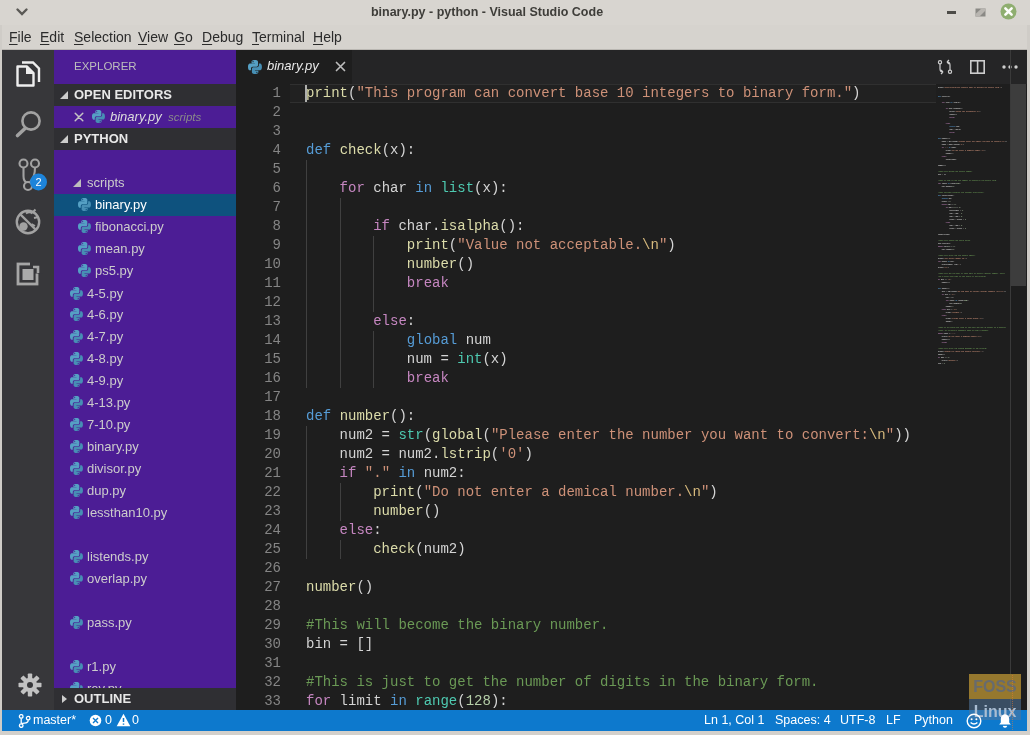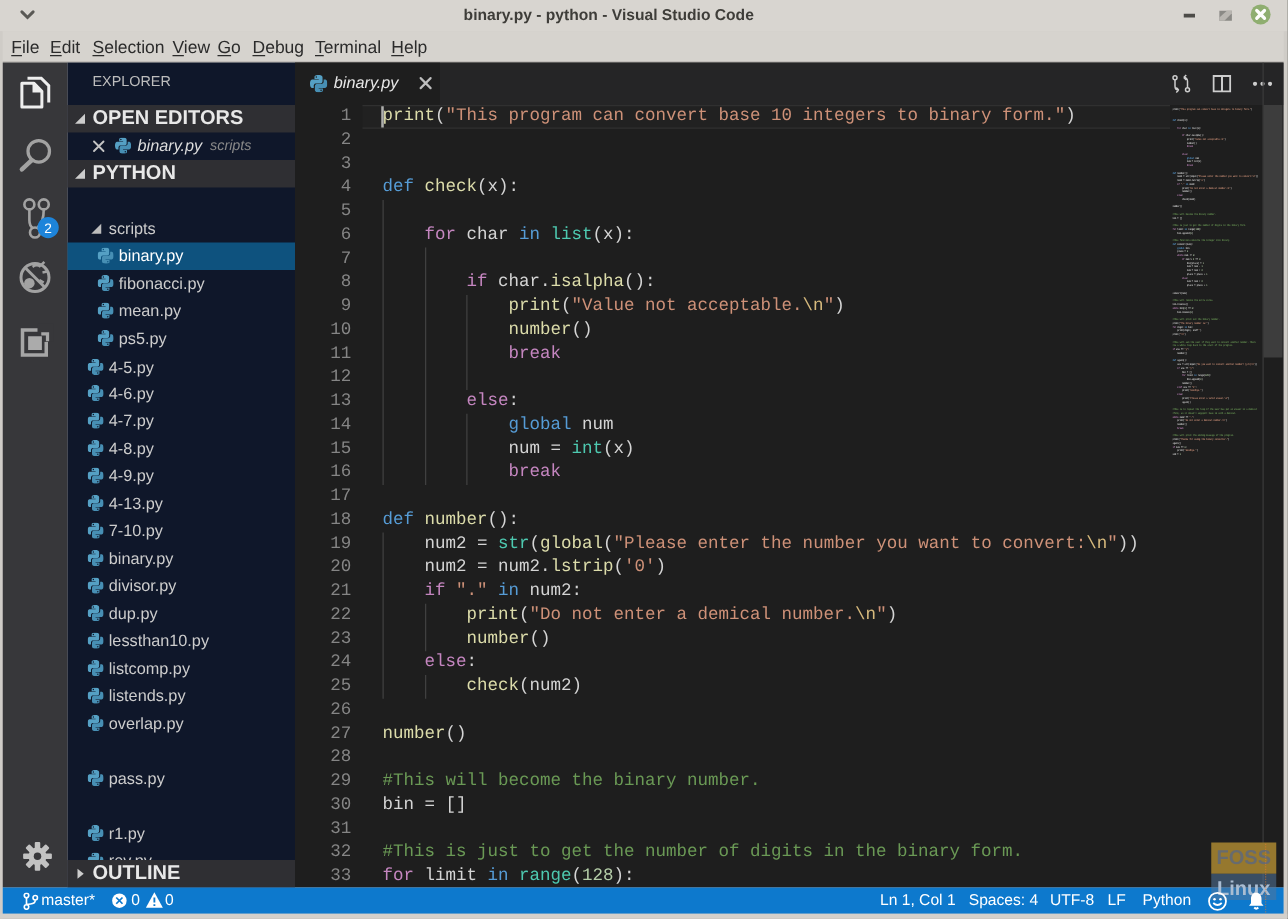--- a/index.html
+++ b/index.html
@@ -8,25 +8,25 @@
 #titlebar{left:0;top:0;width:1030px;height:25px;background:#d8d5d0;}
 #menubar{left:2px;top:25px;width:1026px;height:25px;background:#d6d3ce;border-bottom:1px solid #bab7b2;box-sizing:border-box;}
 #lborder{left:0;top:25px;width:2px;height:710px;background:#cfccc7;}
 #rborder{left:1027px;top:25px;width:3px;height:710px;background:#cfccc7;}
 #bborder{left:0;top:731px;width:1030px;height:4px;background:#d3d0cb;}
 #title{left:0;top:5px;width:974px;text-align:center;font-size:12.5px;font-weight:bold;color:#3e3d39;}
 .menuitem{top:4px;font-size:14px;color:#2b2b2b;position:absolute;}
 .menuitem u{text-decoration:underline;text-underline-offset:2px;}
 
 #activitybar{left:2px;top:50px;width:52px;height:660px;background:#37373a;}
-#sidebar{left:54px;top:50px;width:182px;height:660px;background:#0f172a;color:#cccccc;}
+#sidebar{left:54px;top:50px;width:182px;height:660px;background:#4c1d95;color:#cccccc;}
 #editor{left:236px;top:50px;width:791px;height:660px;background:#1e1e1e;overflow:hidden;}
 #statusbar{left:2px;top:710px;width:1025px;height:21px;background:#0d79cd;color:#fff;font-size:12.5px;}
 
-.shead{position:absolute;left:0;width:182px;height:22px;background:#2f2f33;color:#e8e8e8;font-weight:bold;font-size:16px;line-height:22px;text-decoration:underline;}
+.shead{position:absolute;left:0;width:182px;height:22px;background:#2f2f33;color:#e8e8e8;font-weight:bold;font-size:13px;line-height:22px;text-decoration:underline;}
 .shead .lbl{position:absolute;left:20px;top:0;}
 .row{position:absolute;left:0;width:182px;height:22px;line-height:22px;font-size:13px;color:#cccccc;}
 .twist-open{position:absolute;width:0;height:0;border-left:8px solid transparent;border-bottom:8px solid #cccccc;}
 .pyico{position:absolute;width:13px;height:13px;top:4px;}
 
 pre{margin:0;font-family:"Liberation Mono",monospace;font-size:14px;line-height:19px;}
 #gutter{left:0;top:34px;width:45px;text-align:right;color:#858585;}
 #code{left:70px;top:34px;color:#d4d4d4;}
 .k{color:#c586c0;}.b{color:#569cd6;}.t{color:#4ec9b0;}.f{color:#dcdcaa;}
 .s{color:#ce9178;}.e{color:#d7ba7d;}.n{color:#b5cea8;}.c{color:#6a9955;}
@@ -238,26 +238,20 @@
         <svg class="pyico" style="left:16px;">
           <use href="#py"></use>
         </svg>
         <span class="abs" style="left:33px;">dup.py</span>
       </div>
  <div class="row" style="top:452px;">
         <svg class="pyico" style="left:16px;">
           <use href="#py"></use>
         </svg>
         <span class="abs" style="left:33px;">lessthan10.py</span>
-      </div>
- <div class="row" style="top:474px;">
-        <svg class="pyico" style="left:16px;">
-          <use href="#py"></use>
-        </svg>
-        <span class="abs" style="left:33px;">listcomp.py</span>
       </div>
  <div class="row" style="top:496px;">
         <svg class="pyico" style="left:16px;">
           <use href="#py"></use>
         </svg>
         <span class="abs" style="left:33px;">listends.py</span>
       </div>
  <div class="row" style="top:518px;">
         <svg class="pyico" style="left:16px;">
           <use href="#py"></use>

